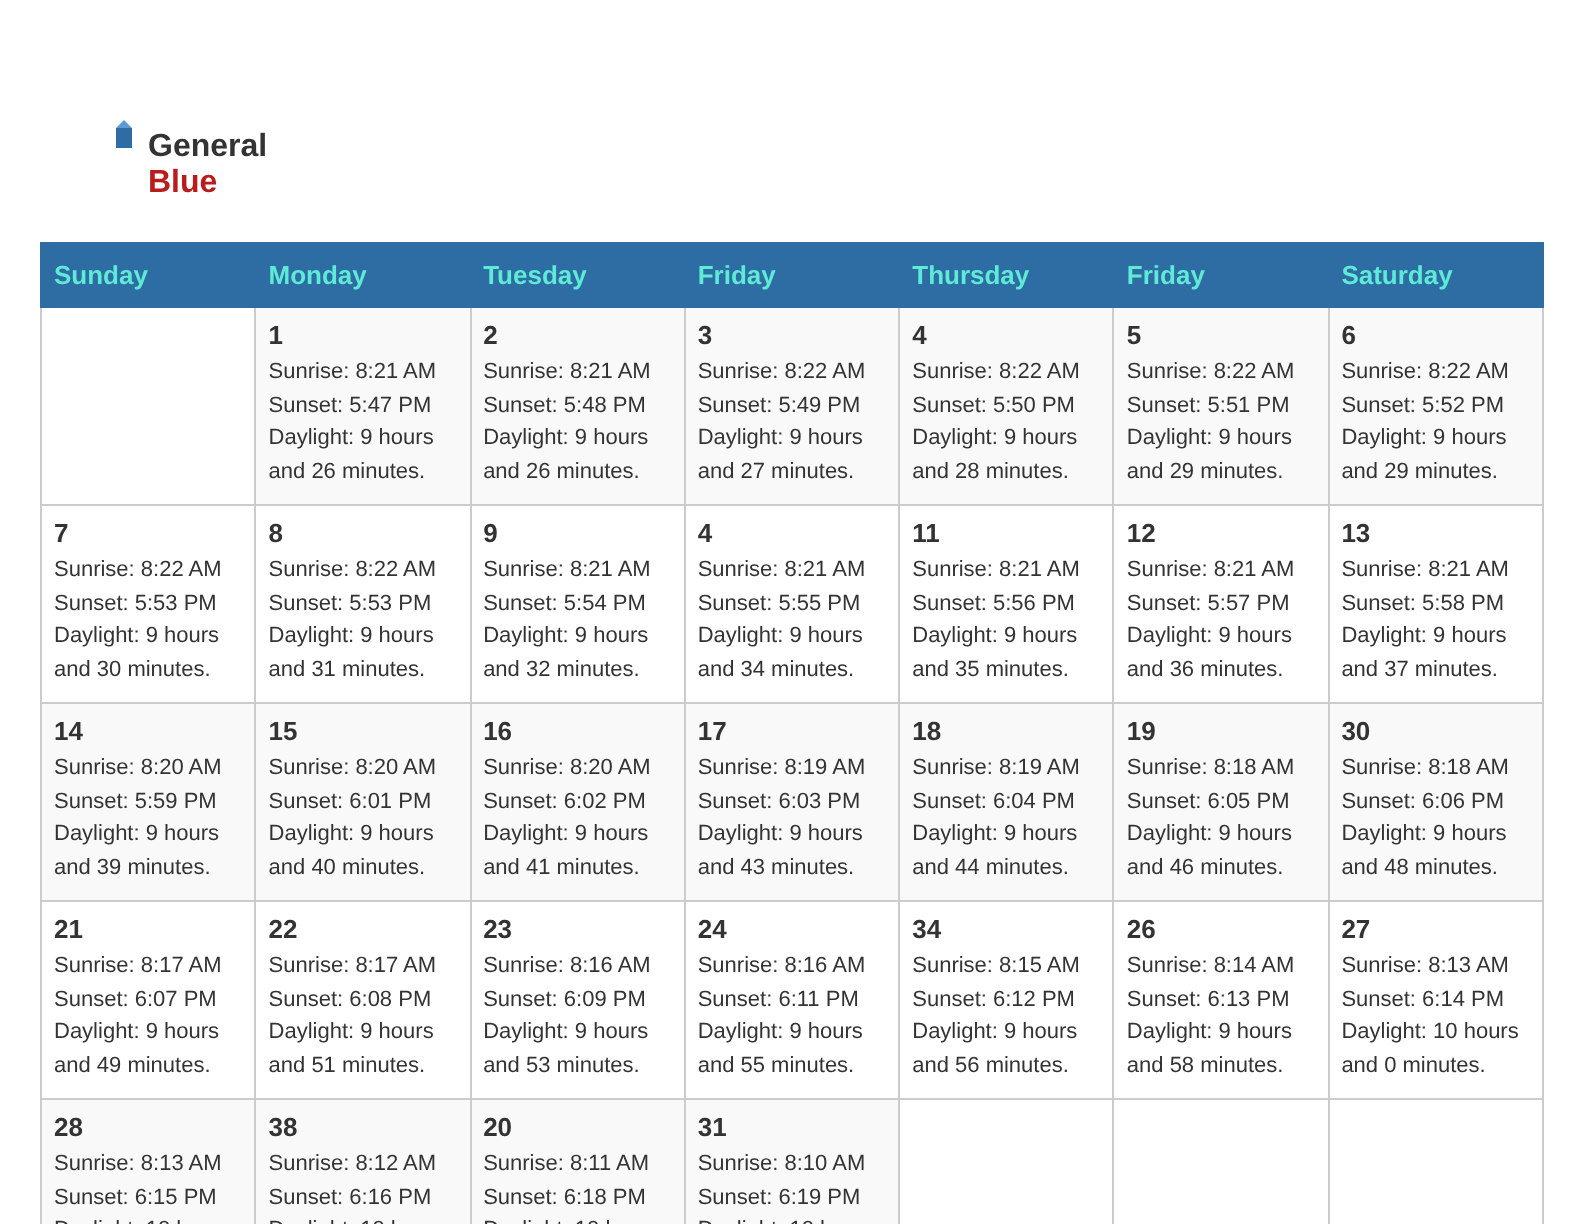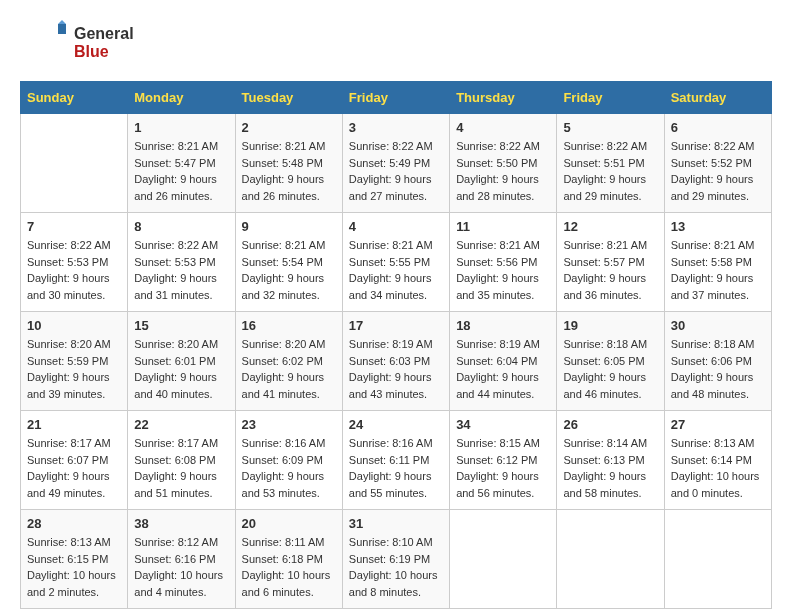--- a/index.html
+++ b/index.html
@@ -8,20 +8,21 @@
       background: #fff;
       width: 792px;
       min-height: 612px;
       padding: 20px;
     }
     .header {
       display: flex;
       justify-content: space-between;
       align-items: flex-start;
       margin-bottom: 16px;
+      margin-top: 40px;
     }
     .logo {
       display: flex;
       align-items: center;
       gap: 4px;
     }
     .title-block {
       text-align: right;
     }
     .month-title {
@@ -33,21 +34,21 @@
       font-size: 16px;
       color: #555;
     }
     table {
       width: 100%;
       border-collapse: collapse;
       table-layout: fixed;
     }
     thead tr th {
       background: #2e6da4;
-      color: #fde047;
+      color: #5eead4;
       font-size: 13px;
       font-weight: bold;
       padding: 8px 6px;
       text-align: left;
       border: 1px solid #2e6da4;
     }
     tbody tr td {
       vertical-align: top;
       border: 1px solid #ccc;
       padding: 6px 6px 8px 6px;
@@ -185,21 +186,21 @@
         </td>
         <td>
           <span class="day-number">13</span>
         <div class="day-detail">
           Sunrise: 8:21 AM<br>Sunset: 5:58 PM<br>Daylight: 9 hours and 37 minutes.
         </div>
         </td>
       </tr>
       <tr>
         <td>
-          <span class="day-number">10</span>
+          <span class="day-number">14</span>
         <div class="day-detail">
           Sunrise: 8:20 AM<br>Sunset: 5:59 PM<br>Daylight: 9 hours and 39 minutes.
         </div>
         </td>
         <td>
           <span class="day-number">15</span>
         <div class="day-detail">
           Sunrise: 8:20 AM<br>Sunset: 6:01 PM<br>Daylight: 9 hours and 40 minutes.
         </div>
         </td>

